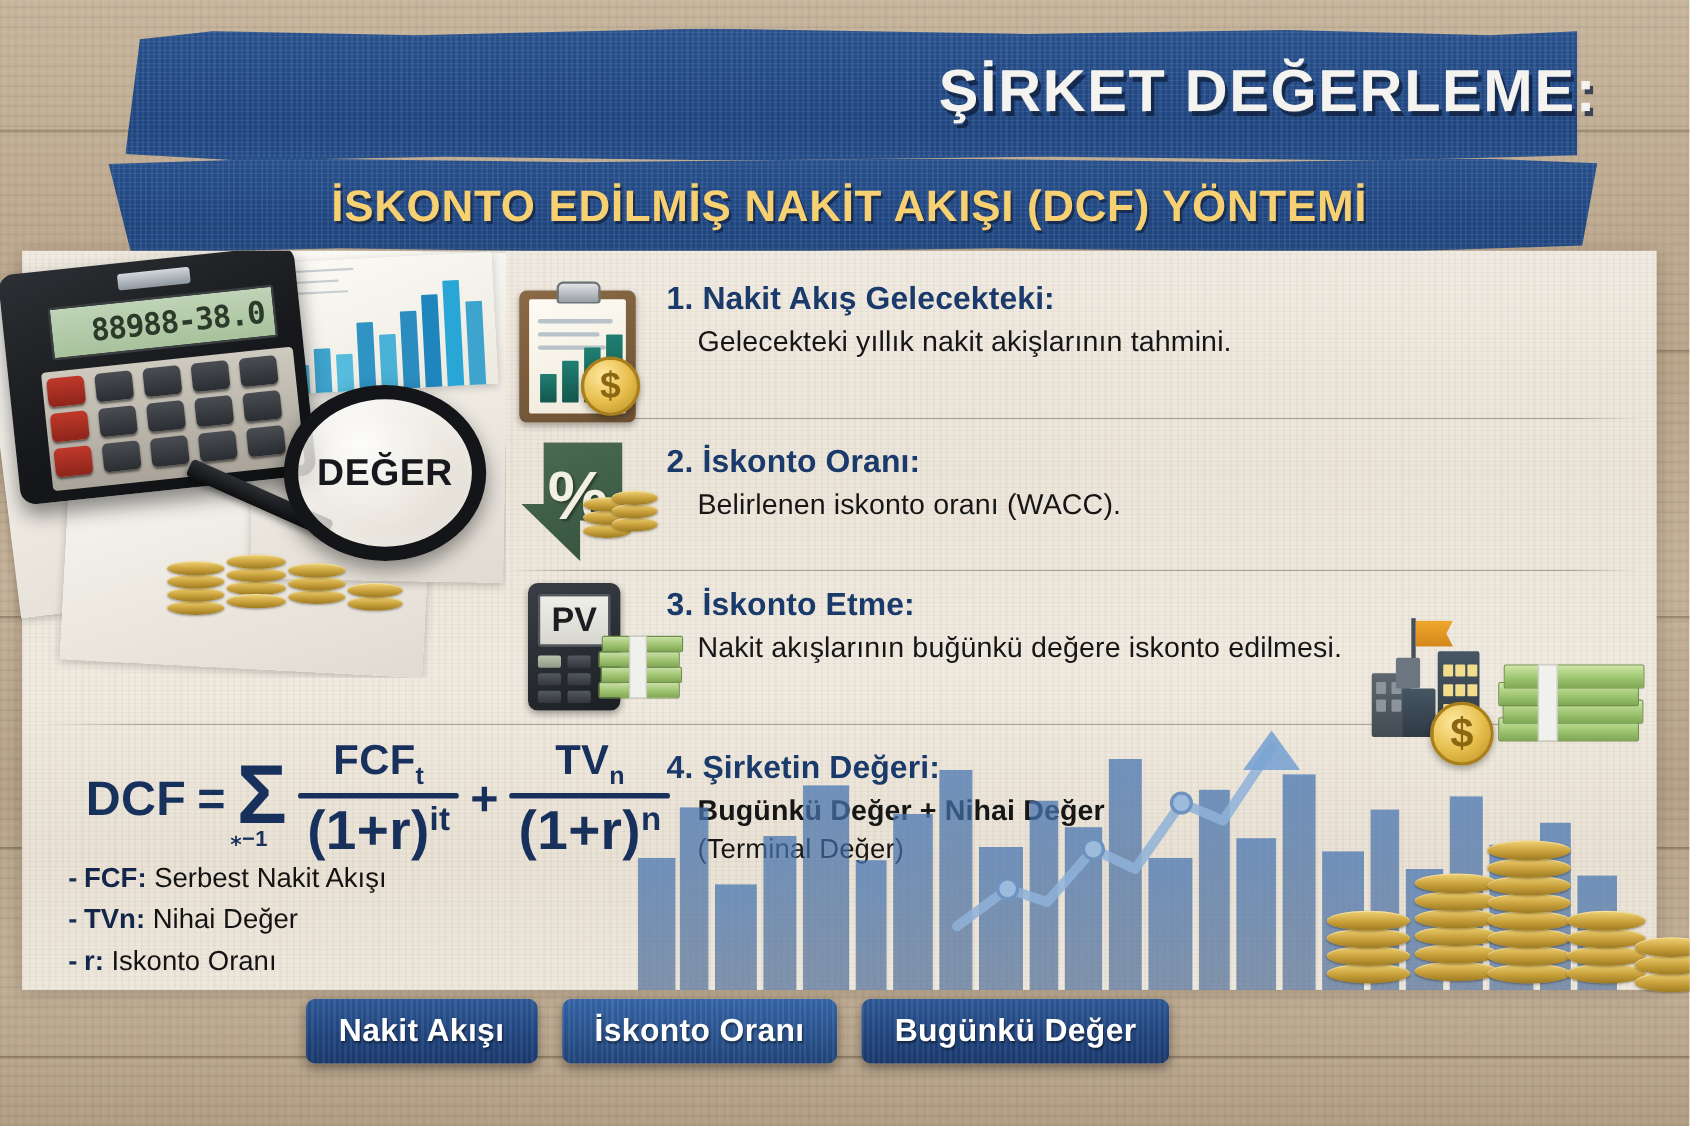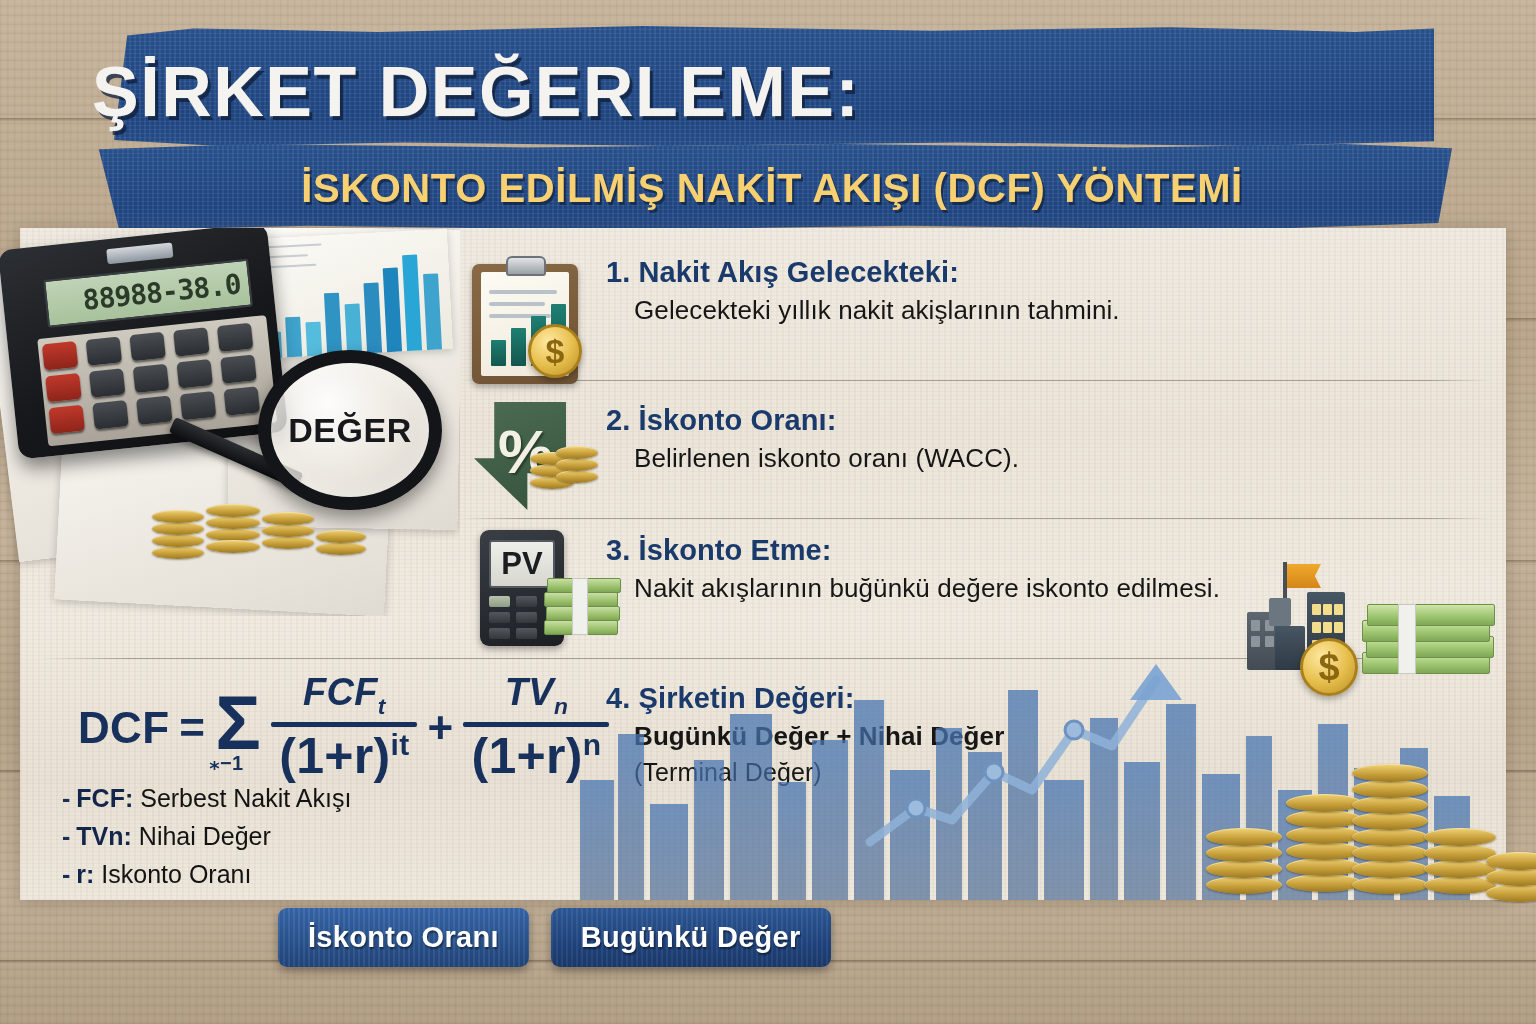--- a/index.html
+++ b/index.html
@@ -48,22 +48,22 @@
     clip-path: polygon(1% 8%, 6% 2%, 20% 5%, 40% 0%, 62% 4%, 80% 1%, 94% 5%, 100% 2%,
                        100% 96%, 86% 100%, 64% 97%, 42% 100%, 22% 97%, 8% 100%, 0% 95%);
   }
   .brush-bottom {
     left: 0px; top: 118px; width: 1360px; height: 86px;
     clip-path: polygon(0.5% 6%, 12% 0%, 32% 4%, 55% 0%, 76% 4%, 92% 0%, 100% 5%,
                        99% 92%, 84% 100%, 60% 95%, 38% 100%, 16% 95%, 2% 100%);
   }
   #title-main {
     position: absolute; left: 0; top: 26px; width: 1360px;
-    text-align: left;
-    font-size: 70px; font-weight: 700; letter-spacing: 1.5px;
+    text-align: right;
+    font-size: 54px; font-weight: 700; letter-spacing: 1.5px;
     color: #f4f3ef;
     text-shadow: 3px 4px 0 rgba(14,30,58,.75), 0 1px 0 rgba(255,255,255,.3);
     white-space: nowrap;
   }
   #title-sub {
     position: absolute; left: 0; top: 140px; width: 1360px;
     text-align: center;
     font-size: 40px; font-weight: 700; letter-spacing: .6px;
     color: #f6d071;
     text-shadow: 2px 3px 0 rgba(17,33,62,.7);
@@ -190,21 +190,21 @@
   
   #formula {
     position: absolute; left: 78px; top: 672px;
     color: #18305c; font-weight: 700;
     display: flex; align-items: center; gap: 10px;
     font-size: 44px; letter-spacing: .3px;
   }
   #formula .sigma { font-size: 76px; line-height: .8; position: relative; top: -4px; }
   #formula .sigma-sub { position: absolute; left: -6px; top: 62px; font-size: 20px; white-space: nowrap; }
   .frac { display: inline-flex; flex-direction: column; align-items: center; line-height: 1.08; }
-  .frac .num { font-size: 38px; padding: 0 8px; font-style: italic; }
+  .frac .num { font-size: 38px; padding: 0 8px; }
   .frac .bar { height: 5px; background: #18305c; width: 100%; margin: 4px 0 2px; border-radius: 2px; }
   .frac .den { font-size: 50px; padding: 0 8px; }
   sub, sup { font-size: .6em; }
 
   
   #legend { position: absolute; left: 62px; top: 784px; }
   .legend-row { font-size: 25px; color: #131313; margin-bottom: 9px; white-space: nowrap; }
   .legend-row .dash { color: #1a2f55; font-weight: 700; margin-right: 6px; }
   .legend-row .key { color: #13254a; font-weight: 700; }
 
@@ -540,17 +540,18 @@
   <div id="big-coin" class="coin-big" style="font-size:38px;">$</div>
   <div id="money-bundle">
     <div class="bundle-note" style="left:0;  top:56px;"></div>
     <div class="bundle-note" style="left:4px; top:40px;"></div>
     <div class="bundle-note" style="left:0;  top:24px;"></div>
     <div class="bundle-note" style="left:5px; top:8px;"></div>
     <div class="bill-band" style="left:36px; top:8px; width:18px; height:70px;"></div>
   </div>
 
   <div id="tags">
+    <div class="tag">Nakit Akışı</div>
     <div class="tag mid">İskonto Oranı</div>
     <div class="tag">Bugünkü Değer</div>
   </div>
 
 </div>
 
 </body></html>

